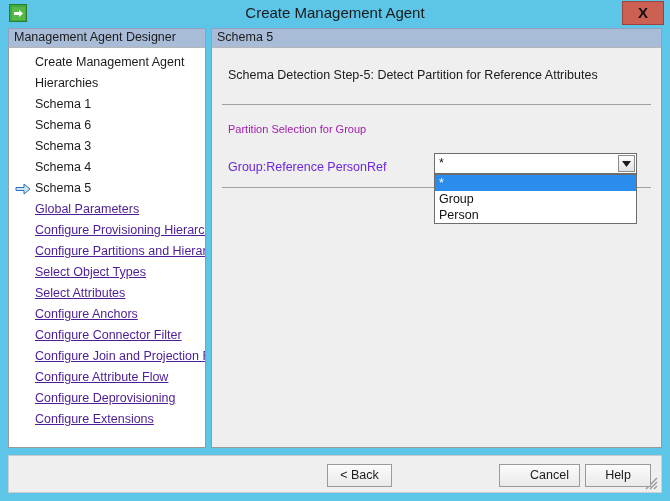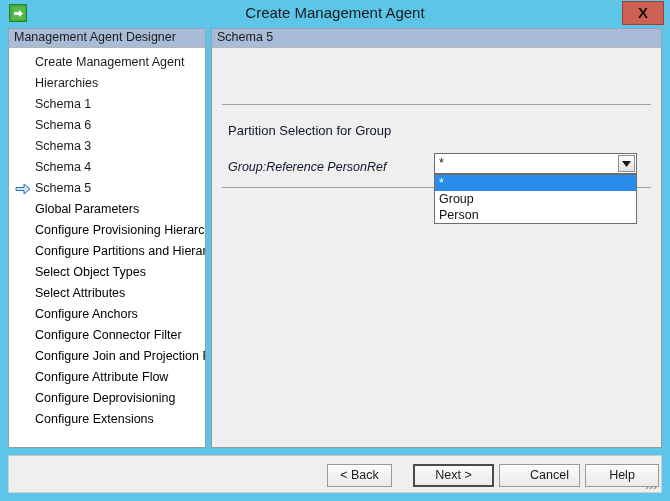--- a/index.html
+++ b/index.html
@@ -91,21 +91,21 @@
   .side-item {
     position: relative;
     height: 21px;
     line-height: 21px;
     font-size: 12.5px;
     color: #1b1b1b;
     padding-left: 26px;
     white-space: nowrap;
     cursor: default;
   }
-  .side-item.disabled { color: #000000; }
+  .side-item.disabled { color: #4c1d95; text-decoration: underline; }
   .side-item .arrow {
     position: absolute;
     left: 6px; top: 4px;
     width: 16px; height: 13px;
   }
 
   
   .main {
     position: absolute;
     left: 211px; top: 47px;
@@ -127,31 +127,30 @@
     left: 10px;
     width: 429px;
     height: 1px;
     background: #a0a0a0;
   }
   .sep1 { top: 56px; }
   .sep2 { top: 139px; }
   .section-label {
     position: absolute;
     left: 16px; top: 75px;
-    font-size: 13px;
-    color: #0f172a;
+    font-size: 11px;
+    color: #a21caf;
     white-space: nowrap;
   }
   .field-label {
     position: absolute;
     left: 16px; top: 112px;
     font-size: 12.5px;
-    color: #0f172a;
-    white-space: nowrap;
-    font-style: italic;
+    color: #6d28d9;
+    white-space: nowrap;
   }
 
   
   .combo {
     position: absolute;
     left: 222px; top: 105px;
     width: 203px; height: 21px;
     background: #ffffff;
     border: 1px solid #6d6d6d;
     cursor: pointer;
@@ -222,21 +221,21 @@
     cursor: pointer;
     font-family: "Liberation Sans", sans-serif;
   }
   .btn.focused {
     border: 2px solid #4a4a4a;
     line-height: 19px;
   }
   .btn-back   { left: 318px; width: 65px; }
   .btn-next   { left: 404px; width: 81px; }
   .btn-cancel { left: 490px; width: 81px; padding-left: 20px; }
-  .btn-help   { left: 576px; width: 74px; }
+  .btn-help   { left: 576px; width: 66px; }
   .grip {
     position: absolute;
     right: 3px; bottom: 2px;
     width: 14px; height: 14px;
   }
 </style>
 </head>
 <body>
 
 <div class="window">
@@ -272,20 +271,21 @@
       <div class="side-item disabled"><span>Select Attributes</span></div>
       <div class="side-item disabled"><span>Configure Anchors</span></div>
       <div class="side-item disabled"><span>Configure Connector Filter</span></div>
       <div class="side-item disabled"><span>Configure Join and Projection Rules</span></div>
       <div class="side-item disabled"><span>Configure Attribute Flow</span></div>
       <div class="side-item disabled"><span>Configure Deprovisioning</span></div>
       <div class="side-item disabled"><span>Configure Extensions</span></div>
     </div>
 
   <div class="main">
+    <div class="step-title">Schema Detection Step-5: Detect Partition for Reference Attributes</div>
     <div class="sep sep1"></div>
     <div class="section-label">Partition Selection for Group</div>
     <div class="field-label">Group:Reference PersonRef</div>
     <div class="sep sep2"></div>
 
     <div class="combo">
       <div class="combo-value">*</div>
       <div class="combo-arrow-box">
         <svg width="9" height="6" viewBox="0 0 9 6">
             <path d="M0 0 L9 0 L4.5 6 Z" fill="#1b1b1b"></path>
@@ -305,18 +305,17 @@
     <div class="grip">
       <svg width="14" height="14" viewBox="0 0 14 14">
         <g stroke="#9a9a9a" stroke-width="1.4">
           <line x1="13" y1="2" x2="2" y2="13"></line>
           <line x1="13" y1="6" x2="6" y2="13"></line>
           <line x1="13" y1="10" x2="10" y2="13"></line>
         </g>
       </svg>
     </div>
   <div class="btn btn-back">&lt; Back</div>
-      <div class="btn btn-next focused">Next &gt;</div>
       <div class="btn btn-cancel">Cancel</div>
       <div class="btn btn-help">Help</div>
     </div>
 
 </div>
 
 </body></html>

